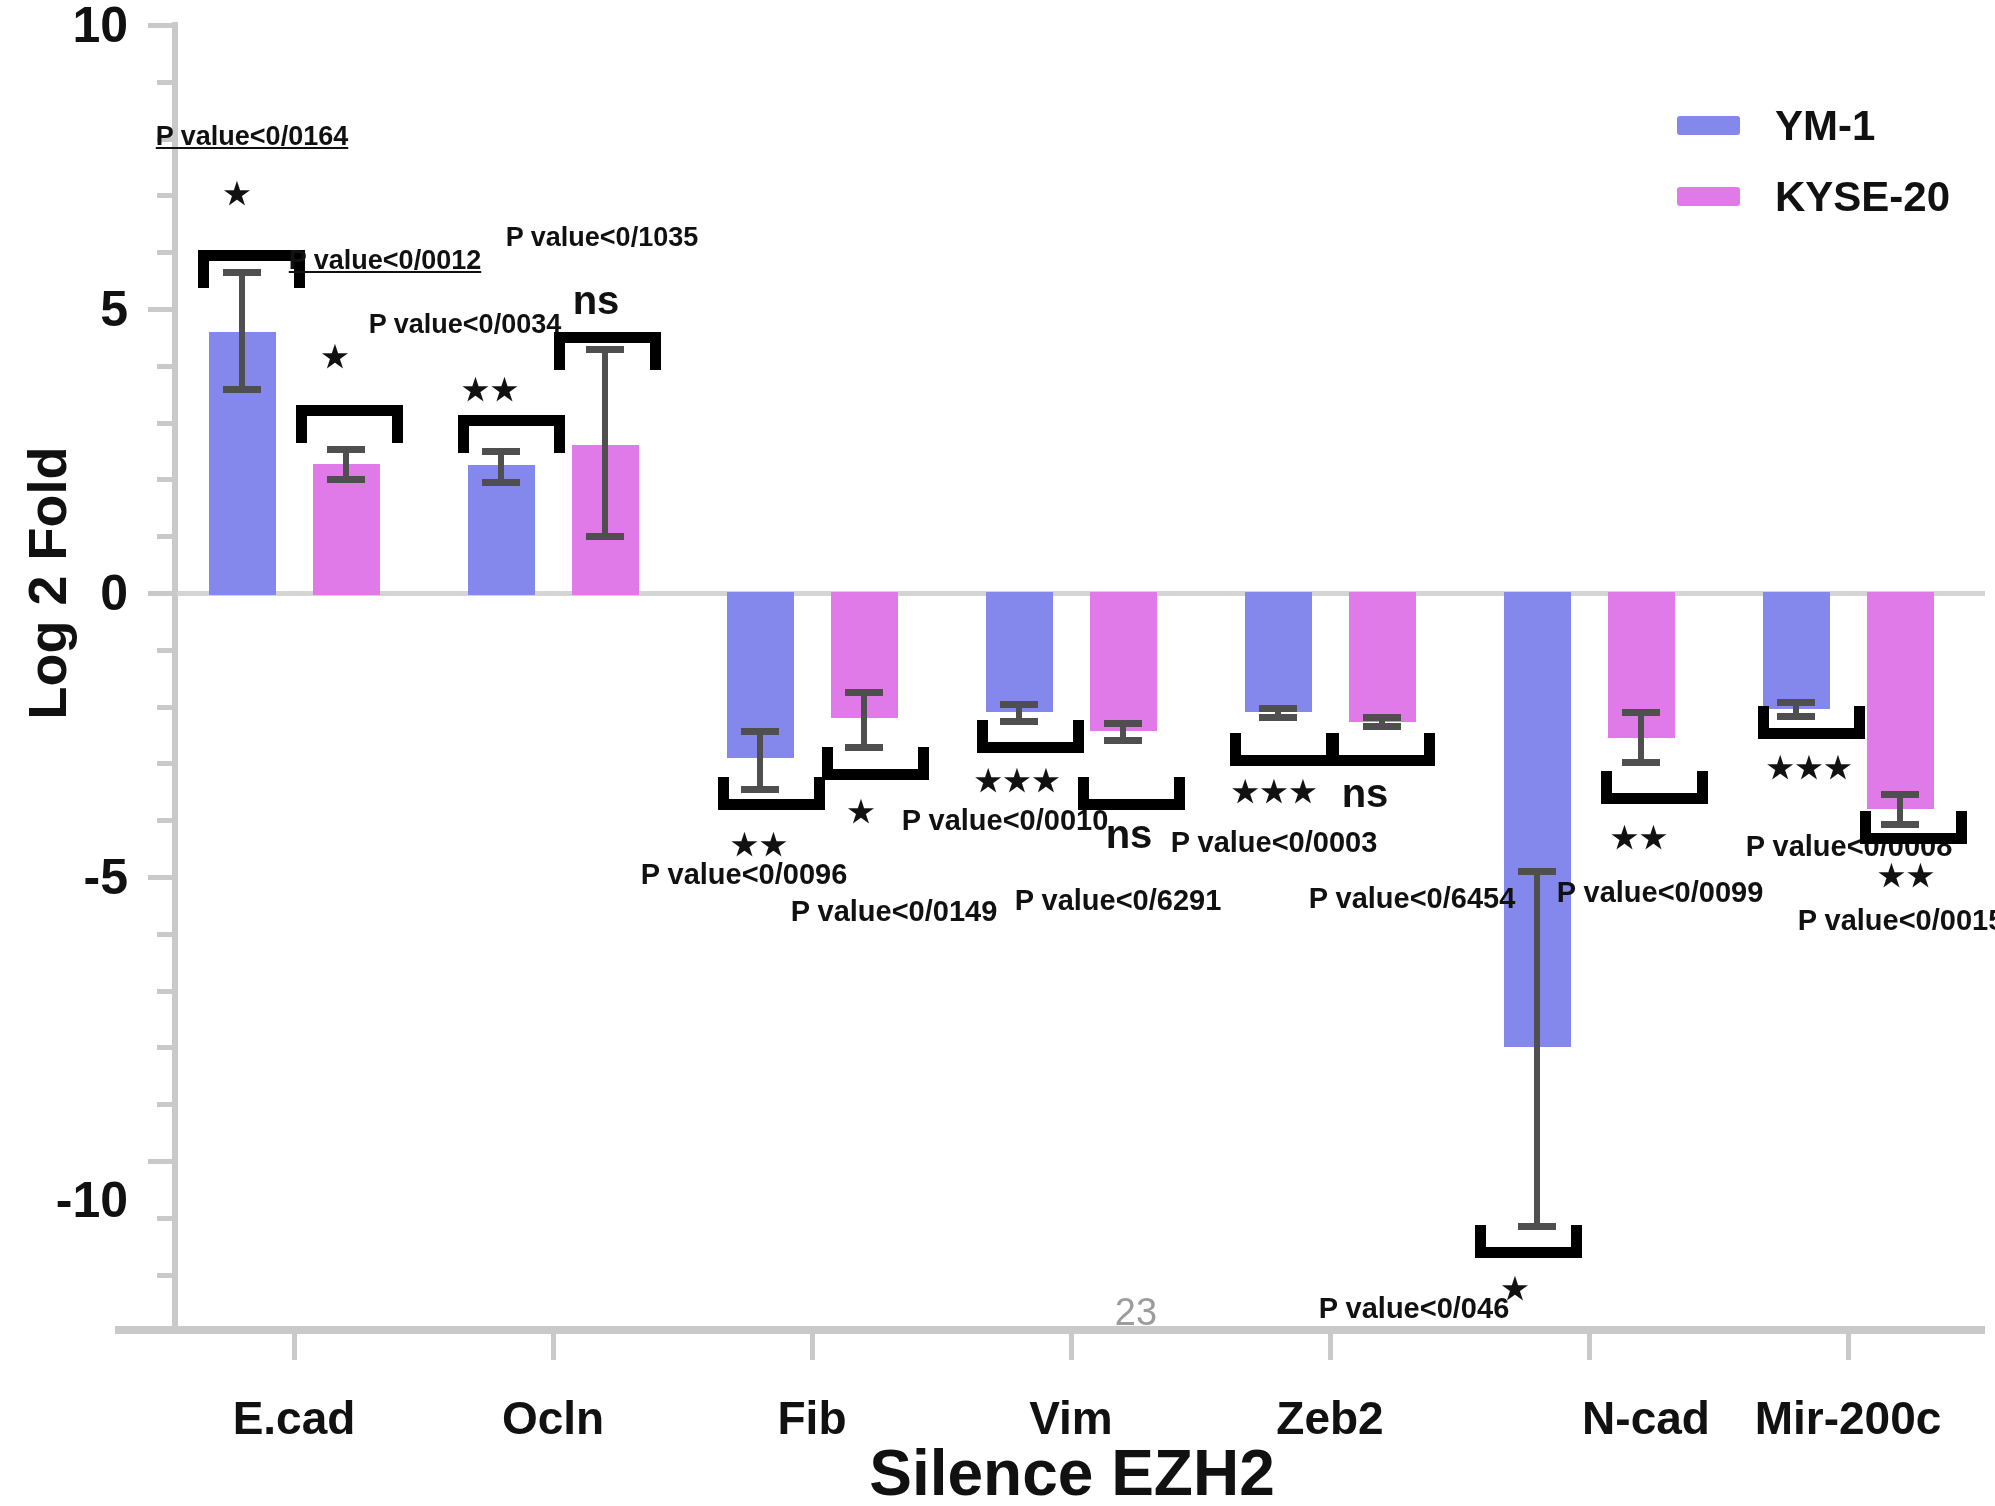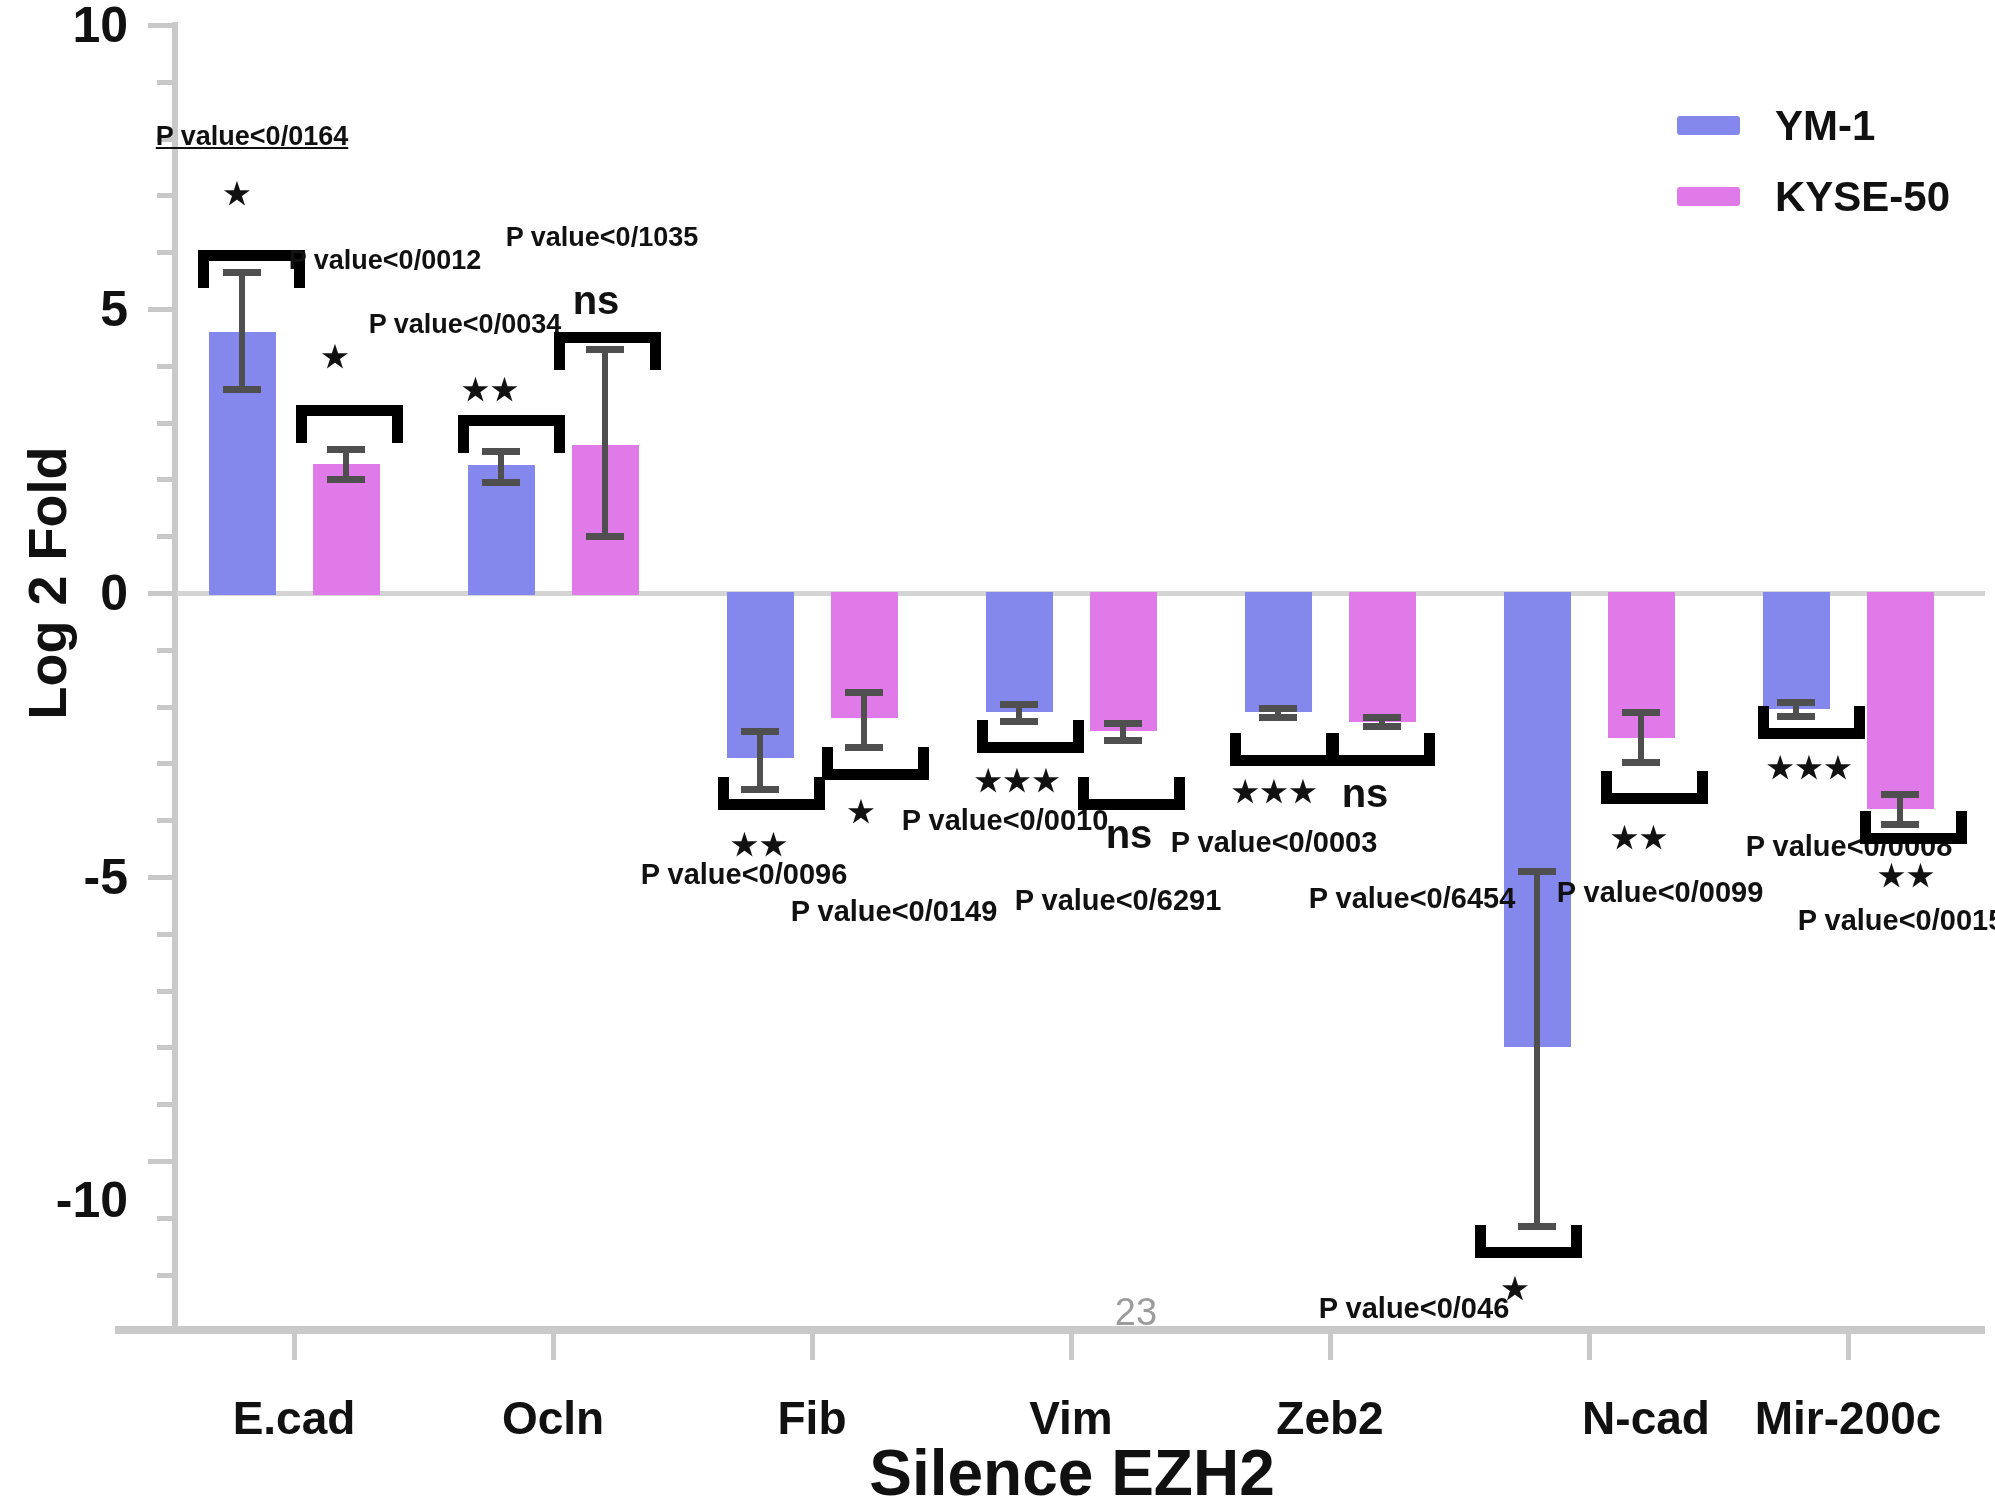--- a/index.html
+++ b/index.html
@@ -162,21 +162,21 @@
       <div class="err-line" style="left: 1897px; top: 794.072px; height: 30.104px;"></div>
       <div class="err-cap" style="left: 1881px; top: 791.072px; width: 38px;"></div>
       <div class="err-cap" style="left: 1881px; top: 821.176px; width: 38px;"></div>
     </div>
   <div id="ann-layer">
       <div class="bracket bracket-pos" style="left: 198px; top: 250px;"></div>
       <div class="stars" style="left: 158px; top: 177px;">★</div>
       <div class="ptext ptext-pos" style="left: 82px; top: 121px; text-decoration: underline;">P value&lt;0/0164</div>
       <div class="bracket bracket-pos" style="left: 296px; top: 405px;"></div>
       <div class="stars" style="left: 256px; top: 340px;">★</div>
-      <div class="ptext ptext-pos" style="left: 215px; top: 245px;">P value&lt;0/0012</div>
+      <div class="ptext ptext-pos" style="left: 215px; top: 245px; text-decoration: underline;">P value&lt;0/0012</div>
       <div class="bracket bracket-pos" style="left: 458px; top: 415px;"></div>
       <div class="stars" style="left: 411px; top: 373px;">★★</div>
       <div class="ptext ptext-pos" style="left: 295px; top: 309px;">P value&lt;0/0034</div>
       <div class="bracket bracket-pos" style="left: 554px; top: 332px;"></div>
       <div class="ns-label" style="left: 536px; top: 279px;">ns</div>
       <div class="ptext ptext-pos" style="left: 432px; top: 222px;">P value&lt;0/1035</div>
       <div class="bracket bracket-neg" style="left: 718px; top: 777px;"></div>
       <div class="stars" style="left: 680px; top: 828px;">★★</div>
       <div class="ptext ptext-neg" style="left: 574px; top: 858px;">P value&lt;0/0096</div>
       <div class="bracket bracket-neg" style="left: 822px; top: 747px;"></div>
@@ -211,18 +211,18 @@
   <div class="ylabel">Log 2 Fold</div>
   <div class="xlabel">Silence EZH2</div>
 
   <div class="legend">
     <div class="legend-row" style="top:0;">
       <span id="legend-swatch-0" class="legend-swatch" style="background: rgb(132, 135, 236);"></span>
       <span class="legend-label">YM-1</span>
     </div>
     <div class="legend-row" style="top:71px;">
       <span id="legend-swatch-1" class="legend-swatch" style="background: rgb(225, 122, 233);"></span>
-      <span class="legend-label">KYSE-50</span>
+      <span class="legend-label">KYSE-20</span>
     </div>
   </div>
 
   <div class="watermark">23</div>
 </div>
 
 </body></html>

